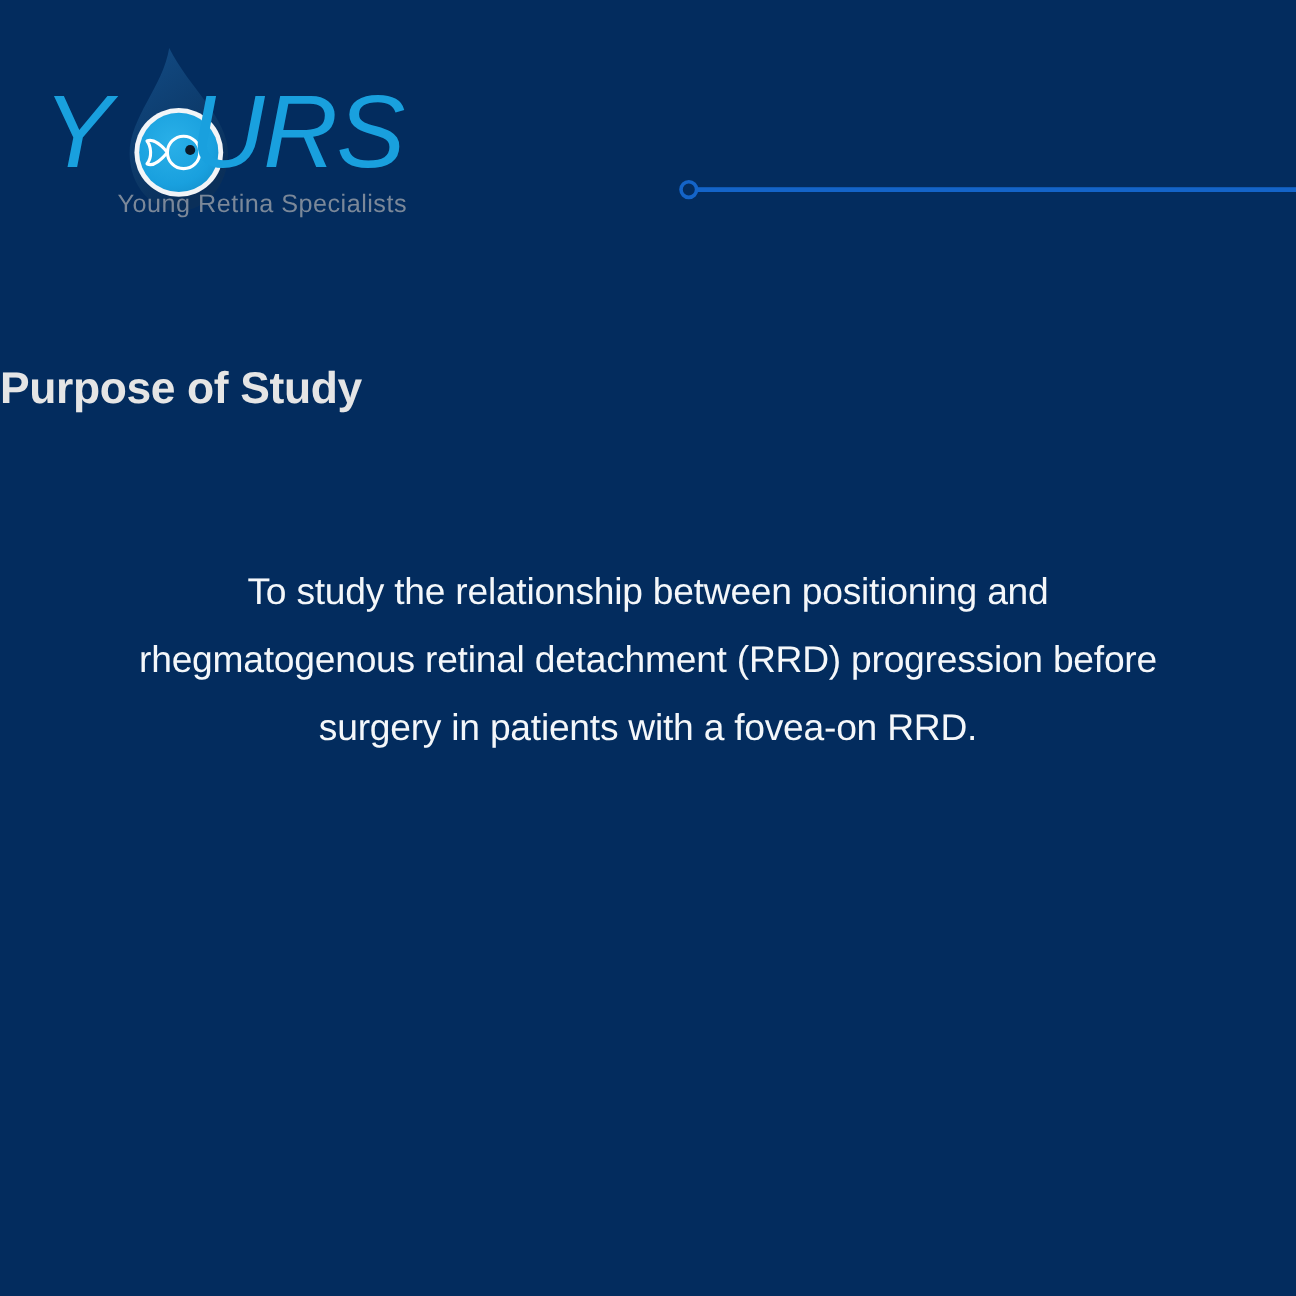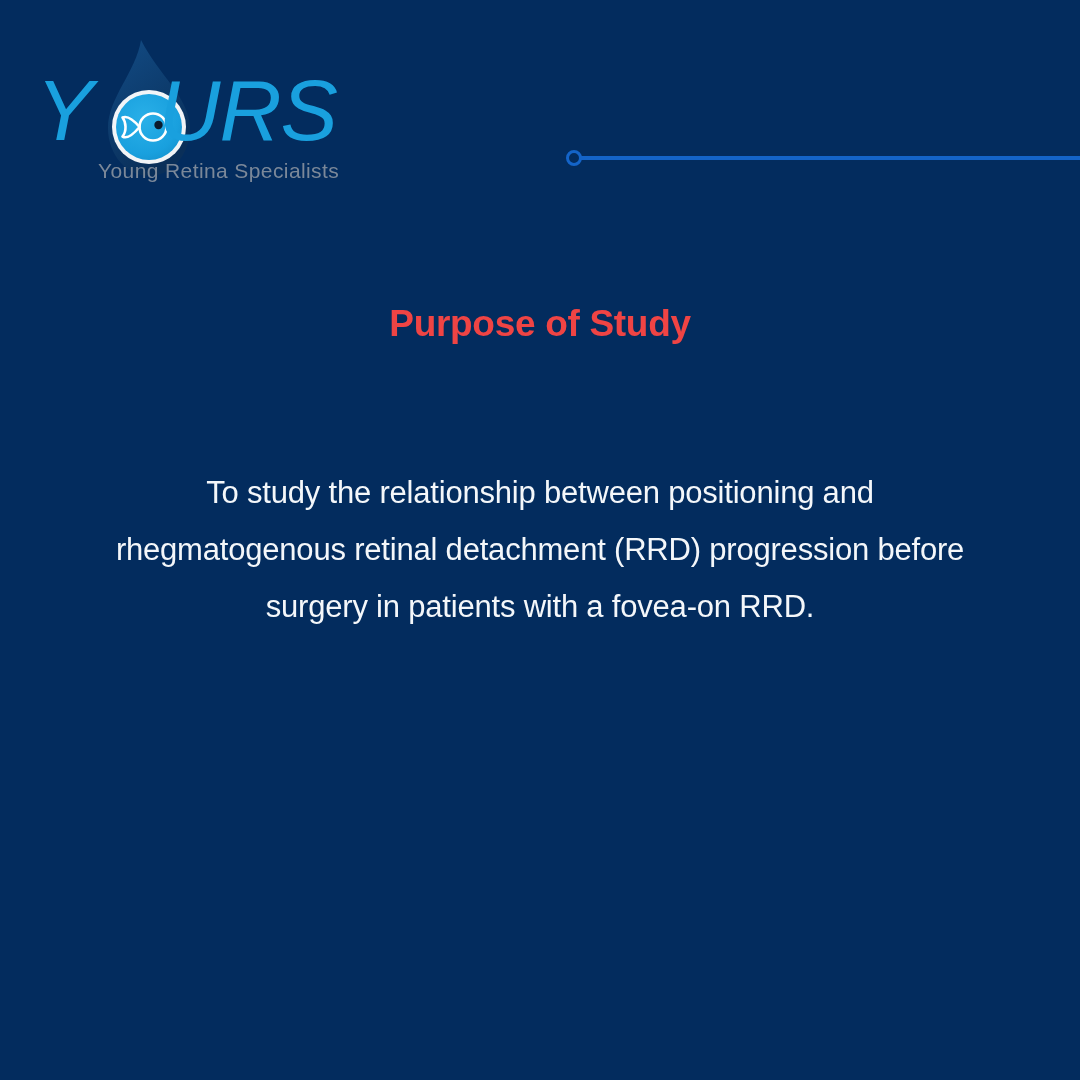--- a/index.html
+++ b/index.html
@@ -99,25 +99,25 @@
     background: #032c5e;
     box-sizing: content-box;
   }
 
   
   .headline {
     position: absolute;
     left: 0;
     top: 303px;
     width: 1080px;
-    text-align: center;
+    text-align: left;
     font-size: 37px;
     font-weight: 700;
     letter-spacing: -0.3px;
-    color: #ef4444;
+    color: #e5e5e5;
   }
 
   
   .body-copy {
     position: absolute;
     left: 90px;
     top: 464px;
     width: 900px;
     text-align: center;
     font-size: 31px;

